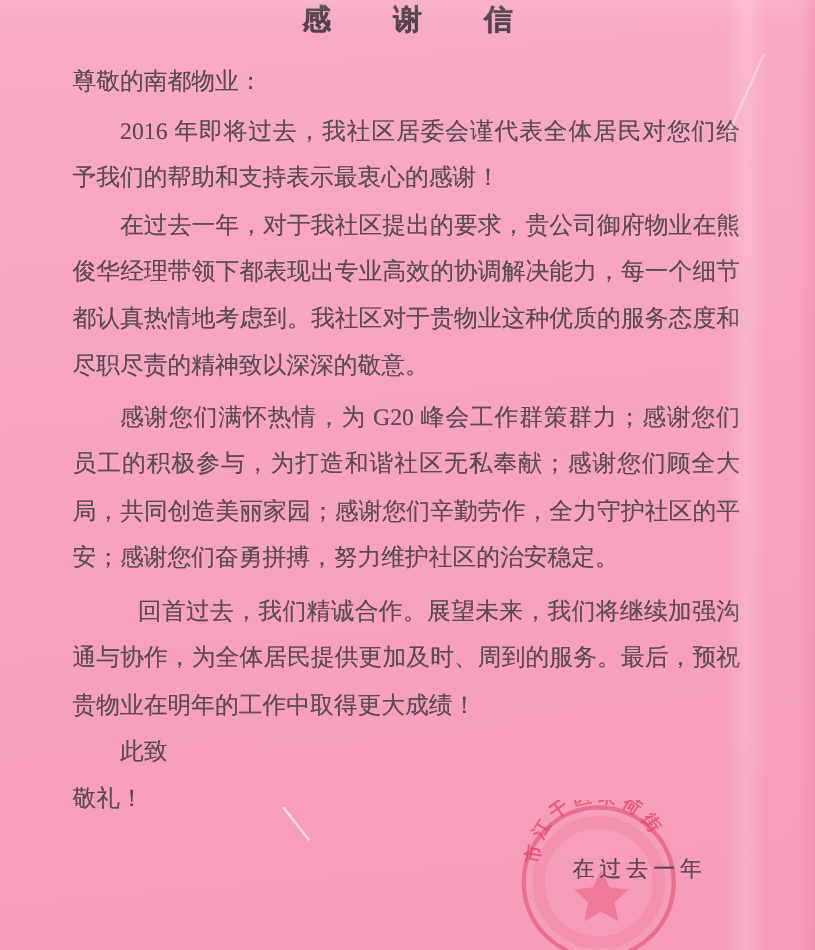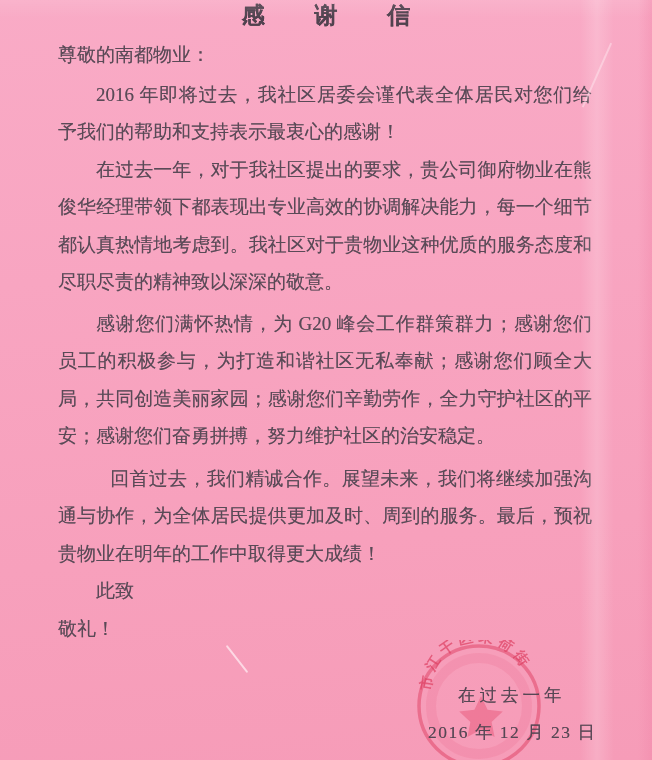--- a/index.html
+++ b/index.html
@@ -58,21 +58,21 @@
 
   .body-text {
     margin-left: 58px;
     width: 534px;
     font-size: 19px;
     line-height: 37.5px;
     text-align: justify;
     text-shadow: 0 0 0.5px rgba(90,74,87,0.55);
   }
 
-  .salutation { margin-top: 5px; }
+  .salutation { margin-top: 16px; }
 
   .body-text p { text-indent: 2em; }
   .body-text p.p1 { margin-top: 2px; }
   .body-text p.p3 { margin-top: 4px; }
   .body-text p.p4 { margin-top: 5px; text-indent: 2.75em; }
 
   .cizhi { text-indent: 2em; font-family: Liberation Serif, serif; }
   .jingli { text-indent: 0; }
 
   .signature {
@@ -132,15 +132,14 @@
       <path id="sealArc" d="M 18.7 57.7 A 48 48 0 1 1 113.3 57.7" fill="none"></path>
     </defs>
     <text font-size="14.5" fill="rgba(226,78,115,0.72)" style="letter-spacing:4.5px; font-family:'Liberation Serif','DejaVu Serif',serif; font-weight:bold;">
       <textPath href="#sealArc" startOffset="4%">市江干区采荷街</textPath>
     </text>
 
     <circle cx="66" cy="66" r="48" fill="none" stroke="rgba(233,100,135,0.14)" stroke-width="10"></circle>
   </svg>
 
   <div class="signature">在过去一年</div>
-  <div class="date-line">2016 年 12 月 23 日</div>
 
 </div>
 
 </body></html>

